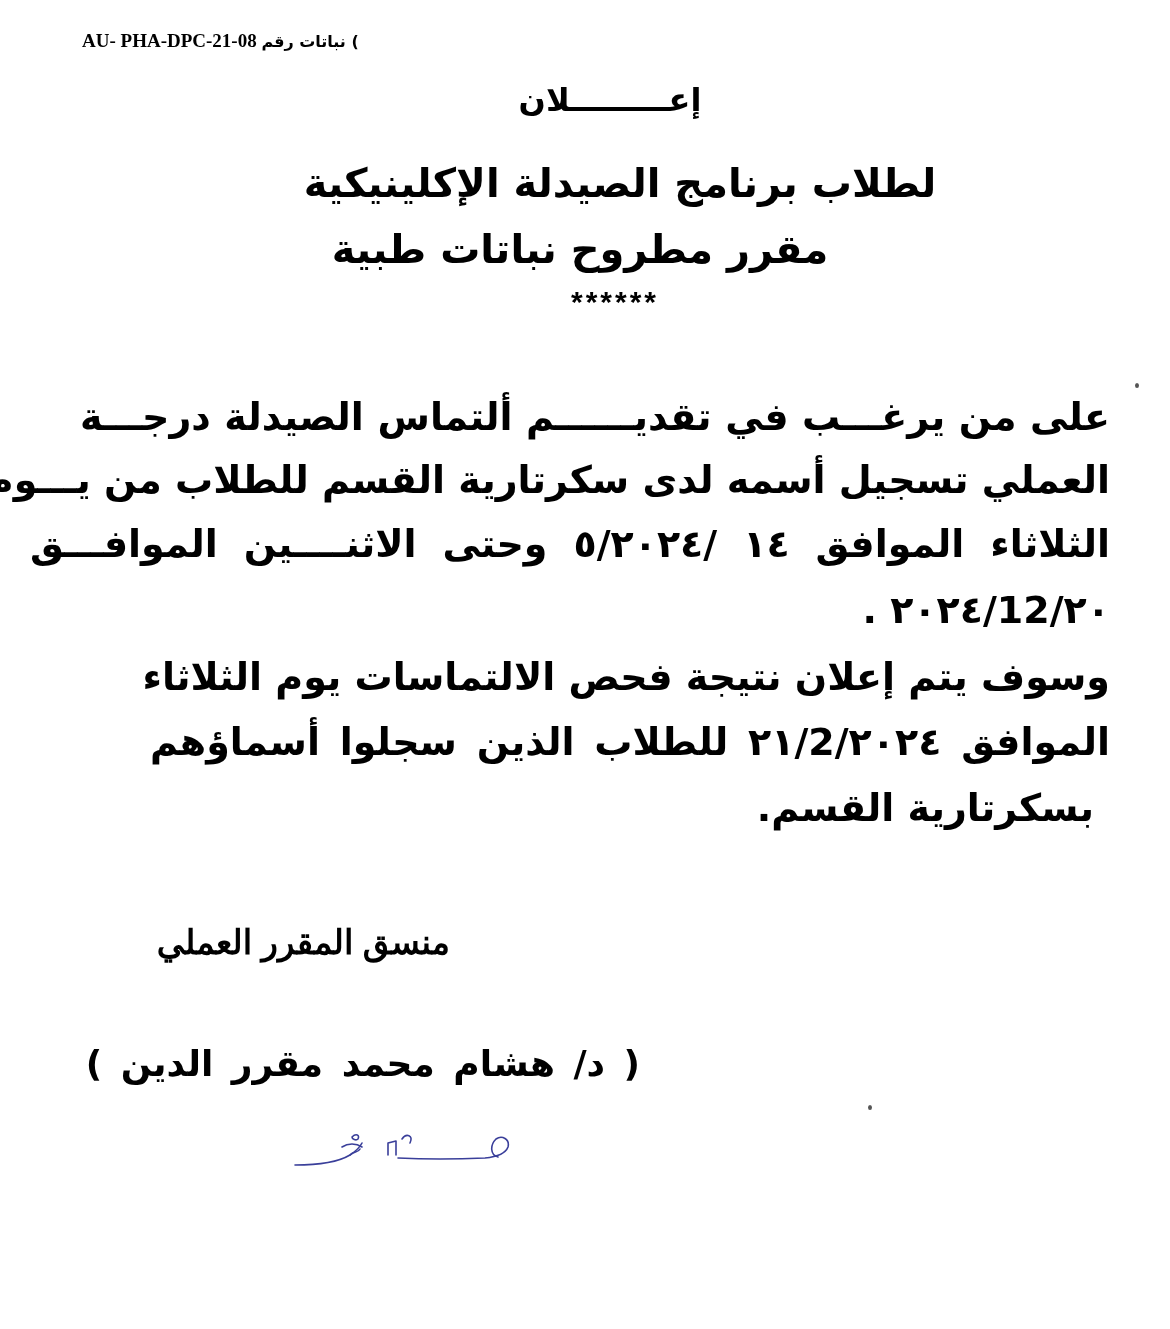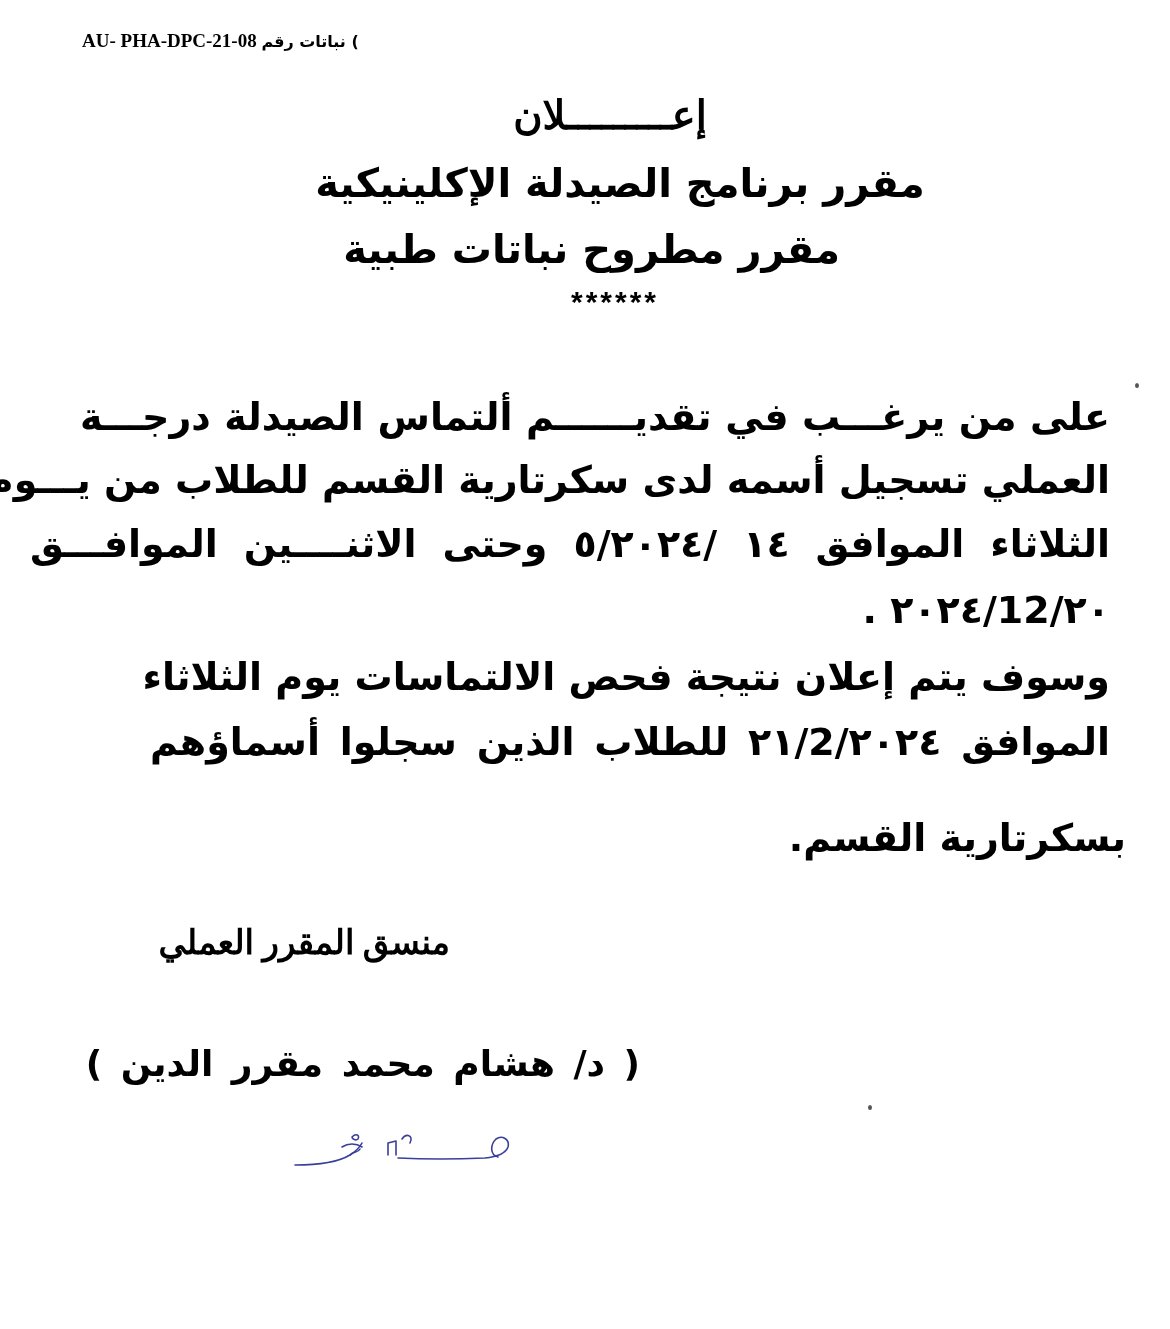--- a/index.html
+++ b/index.html
@@ -34,37 +34,35 @@
       position: absolute;
       direction: rtl;
       font-family: "DejaVu Sans", sans-serif;
       font-weight: bold;
       white-space: nowrap;
       text-align: center;
     }
     .title {
       left: 430px;
       width: 360px;
-      top: 92px;
-      font-size: 40px;
+      top: 81px;
+      font-size: 32px;
       letter-spacing: 1px;
-      font-family: Liberation Serif, serif;
     }
     .subtitle1 {
       left: 300px;
       width: 640px;
       top: 160px;
       font-size: 40px;
     }
     .subtitle2 {
       left: 320px;
       width: 520px;
       top: 226px;
       font-size: 40px;
-      text-align: right;
     }
     .stars {
       position: absolute;
       left: 540px;
       top: 285px;
       width: 150px;
       text-align: center;
       font-family: "Liberation Sans", sans-serif;
       font-weight: bold;
       font-size: 30px;
@@ -82,28 +80,28 @@
     .justify {
       text-align: justify;
       text-align-last: justify;
     }
     .l1 { right: 60px; width: 1030px; top: 395px; }
     .l2 { right: 60px; width: 1080px; top: 458px; }
     .l3 { right: 60px; width: 1080px; top: 522px; }
     .l4 { right: 60px; width: 1080px; top: 588px; }
     .l5 { right: 60px; width: 960px; top: 655px; }
     .l6 { right: 60px; width: 960px; top: 720px; }
-    .l7 { right: 44px; width: 960px; top: 786px; margin-top: 30px; }
+    .l7 { right: 76px; width: 960px; top: 786px; }
 
     .coordinator {
       position: absolute;
       direction: rtl;
       right: 720px;
       top: 922px;
-      font-family: Liberation Serif, serif;
+      font-family: Liberation Sans, sans-serif;
       font-weight: bold;
       font-size: 34px;
       white-space: nowrap;
     }
     .doctor-name {
       position: absolute;
       direction: rtl;
       right: 530px;
       top: 1043px;
       font-family: "DejaVu Sans", sans-serif;
@@ -131,21 +129,21 @@
 <body>
 
 <div>
 
   <div class="form-code">
     <span>AU- PHA-DPC-21-08</span>
     <span class="ar">نباتات رقم (</span>
   </div>
 
   <div class="heading title">إعـــــــــلان</div>
-  <div class="heading subtitle1">مقرر برنامج الصيدلة الإكلينيكية</div>
+  <div class="heading subtitle1">لطلاب برنامج الصيدلة الإكلينيكية</div>
   <div class="heading subtitle2">مقرر مطروح نباتات طبية</div>
   <div class="stars">******</div>
 
   <div class="para-line justify l1">على من يرغـــب في تقديــــــم ألتماس الصيدلة درجـــة</div>
   <div class="para-line justify l2">العملي تسجيل أسمه لدى سكرتارية القسم للطلاب من يـــوم</div>
   <div class="para-line justify l3">الثلاثاء الموافق ١٤ /٥/٢٠٢٤ وحتى الاثنــــين الموافـــق</div>
   <div class="para-line l4">٢٠/12/٢٠٢٤ .</div>
   <div class="para-line justify l5">وسوف يتم إعلان نتيجة فحص الالتماسات يوم الثلاثاء</div>
   <div class="para-line justify l6">الموافق ٢١/2/٢٠٢٤ للطلاب الذين سجلوا أسماؤهم</div>
   <div class="para-line l7">بسكرتارية القسم.</div>

